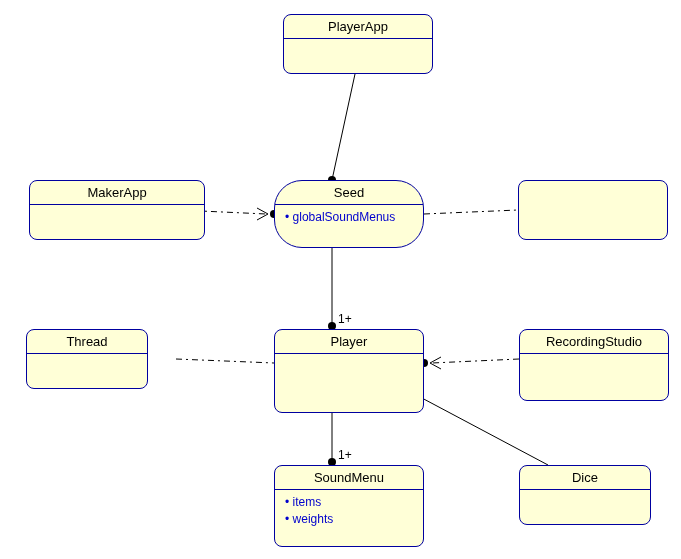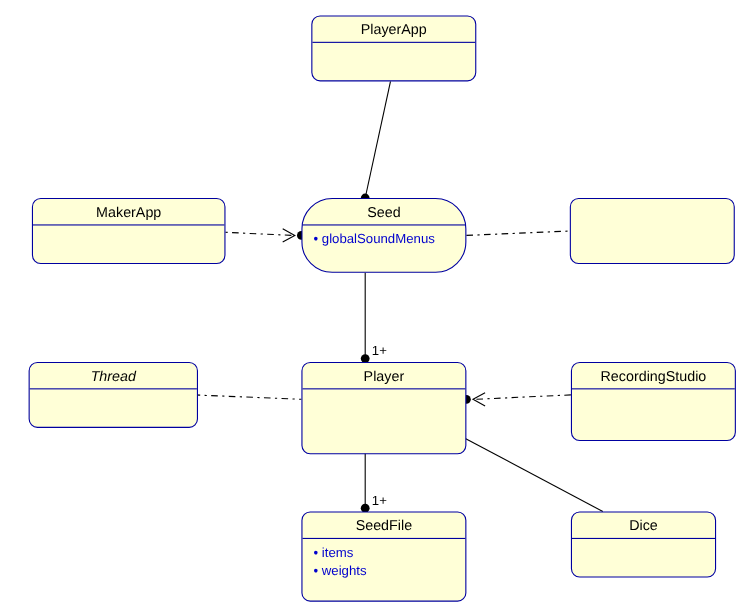--- a/index.html
+++ b/index.html
@@ -102,36 +102,36 @@
     <div class="classname">Seed</div>
     <div class="attrs">
       <span class="bullet">•</span> <span>globalSoundMenus</span>
     </div>
   </div>
 
   <div class="classbox" style="left:518px; top:180px; width:150px; height:60px;">
     <div class="attrs"></div>
   </div>
 
-  <div class="classbox" style="left:26px; top:329px; width:154px; height:60px;font-style:italic;">
+  <div class="classbox" style="left:26px; top:329px; width:122px; height:60px;">
     <div class="classname">Thread</div>
     <div class="attrs"></div>
   </div>
 
   <div class="classbox" style="left:274px; top:329px; width:150px; height:84px;">
     <div class="classname">Player</div>
   </div>
 
   <div class="classbox" style="left:519px; top:329px; width:150px; height:72px;">
     <div class="classname">RecordingStudio</div>
     <div class="attrs"></div>
   </div>
 
   <div class="classbox" style="left:274px; top:465px; width:150px; height:82px;">
-    <div class="classname">SeedFile</div>
+    <div class="classname">SoundMenu</div>
     <div class="attrs">
       <span class="bullet">•</span> <span>items</span><br>
       <span class="bullet">•</span> <span>weights</span>
     </div>
   </div>
 
   <div class="classbox" style="left:519px; top:465px; width:132px; height:60px;">
     <div class="classname">Dice</div>
     <div class="attrs"></div>
   </div>

